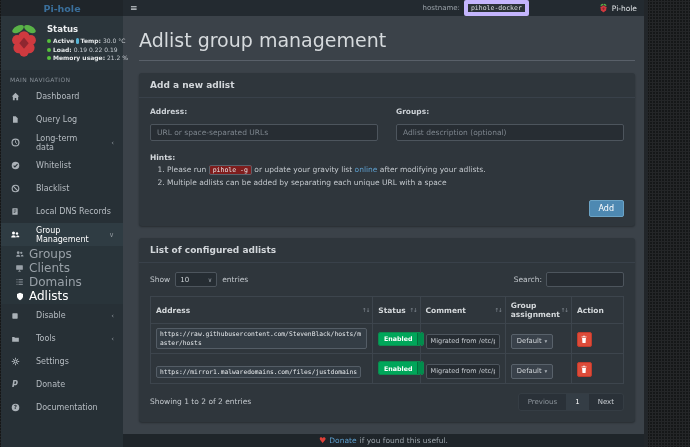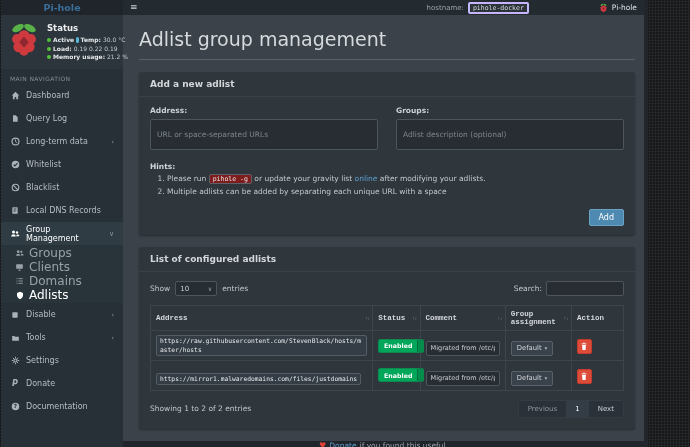--- a/index.html
+++ b/index.html
@@ -15,39 +15,39 @@
 
   
   .navbar { flex:0 0 15px; display:flex; }
   .brand { width:122px; flex:0 0 122px; background:#1f252a; color:#3a6f9b;
     font-weight:bold; font-size:9.5px; display:flex; align-items:center; justify-content:center; }
   .navbar-main { flex:1; background:#232a30; display:flex; align-items:center; padding:0 7px; }
   .hamburger { color:#cdd2d6; font-size:9px; cursor:pointer; line-height:1; }
   .nav-right { margin-left:auto; display:flex; align-items:center; gap:4px; }
   .hostname-label { font-size:7px; color:#9aa2a9; }
   .hostname-chip { font-family:"DejaVu Sans Mono","Liberation Mono",monospace; font-size:6.5px;
-    background:#2b3238; border:2px solid #c4b5fd; color:#d8dcdf; padding:0 3px; border-radius:2px; }
+    background:#2b3238; border:4px solid #c4b5fd; color:#d8dcdf; padding:0 3px; border-radius:2px; }
   .nav-gap { width:62px; }
   .brand-right { font-size:7.5px; color:#e0e4e7; }
 
   
   .row { flex:1; display:flex; min-height:0; }
 
   
   .sidebar { flex:0 0 122px; width:122px; background:#273036; color:#b9bfc5; }
   .status-panel { display:flex; gap:6px; padding:6px 7px 6px 6px; background:#2b353b; }
   .logo-wrap { flex:0 0 34px; }
   .status-title { font-size:8.5px; font-weight:bold; color:#eceef0; margin:2px 0 3px; }
   .status-line { font-size:6px; color:#c7ccd1; display:flex; align-items:center; gap:2px;
     line-height:8.5px; white-space:nowrap; }
   .dot { width:4px; height:4px; border-radius:50%; background:#56c03c; flex:0 0 4px; }
   .s-bold { font-weight:bold; color:#e4e7e9; }
   .thermo { display:inline-block; width:2.5px; height:6px; border-radius:2px; background:#58b6d8; }
   .nav-label { font-size:6px; color:#878f97; padding:6px 9px 2px; letter-spacing:.4px; }
-  .nav-item { height:23px; display:flex; align-items:center; gap:6px; padding:0 9px;
+  .nav-item { height:23px; display:flex; align-items:center; gap:16px; padding:0 9px;
     font-size:8px; color:#b6bcc2; cursor:pointer; }
   .nav-item .icon { width:10px; flex:0 0 10px; text-align:center; color:#aab1b7; display:flex;
     align-items:center; justify-content:center; }
   .chev { margin-left:auto; font-size:7px; color:#8d959c; }
   .nav-item.active-parent { background:#2f3c43; color:#fff; }
   .nav-item.active-parent .icon { color:#fff; }
   .submenu { background:#29343a; padding:1px 0; }
   .sub-item { height:14px; display:flex; align-items:center; gap:5px; padding:0 16px 0 14px;
     font-size:12px; color:#99a1a8; cursor:pointer; }
   .sub-item .icon { width:9px; flex:0 0 9px; text-align:center; display:flex; align-items:center; justify-content:center; }
@@ -57,21 +57,21 @@
   
   .content { flex:1; min-width:0; padding:0 9px 0 16px; display:flex; flex-direction:column; }
   .page-title { font-size:19px; font-weight:normal; color:#d6dadd; margin:13px 0 9px; }
   .title-rule { border:none; border-top:1px solid #596069; margin:0 0 12px; }
   .box { background:#2f363c; border-radius:3px; box-shadow:0 1px 2px rgba(0,0,0,.35); margin-bottom:12px; }
   .box-header { padding:7px 11px; font-size:9px; font-weight:bold; color:#d3d7db;
     border-bottom:1px solid #39414a; }
   .box-body { padding:9px 11px 2px; }
   .form-grid { display:grid; grid-template-columns:1fr 1fr; gap:0 18px; }
   .field-label { font-size:7.5px; font-weight:bold; color:#ccd1d6; margin-bottom:4px; }
-  .text-input { width:100%; height:31px; background:#272d33; border:1px solid #4d555d;
+  .text-input { width:100%; height:17px; background:#272d33; border:1px solid #4d555d;
     border-radius:2px; color:#c9ced3; font-size:7.5px; padding:0 6px; font-family:inherit; outline:none; }
   .text-input::placeholder { color:#7d858d; }
   .hints { margin-top:12px; font-size:7.5px; color:#c3c8cd; }
   .hints-title { font-weight:bold; margin-bottom:2px; color:#d3d7db; }
   .hints ol { margin-left:17px; line-height:11.5px; }
   .code-chip { font-family:"DejaVu Sans Mono","Liberation Mono",monospace; font-size:6.5px;
     background:#7f1d1d; border:1px solid #5a626b; border-radius:2px; padding:0 3px; color:#e4e7ea; }
   .link { color:#5d9fce; text-decoration:none; cursor:pointer; }
   .box-footer { padding:6px 11px 9px; text-align:right; }
   .btn-add { background:#4e89b2; border:1px solid #6ba3c5; color:#fff; font-size:8px;
@@ -80,21 +80,21 @@
   .toolbar { display:flex; align-items:center; font-size:7.5px; color:#c3c8cd; gap:5px; }
   .select { width:42px; height:15px; background:#262d33; border:1px solid #4d555d; border-radius:2px;
     display:flex; align-items:center; justify-content:space-between; font-size:7px; color:#cdd2d6;
     padding:0 4px; cursor:pointer; }
   .select .caret { font-size:6px; color:#9aa2a9; }
   .toolbar-right { margin-left:auto; display:flex; align-items:center; gap:4px; }
   .search-input { width:78px; height:15px; }
 
   table { width:100%; border-collapse:collapse; margin-top:9px; table-layout:fixed; }
   th,td { border:1px solid #3d454d; padding:4px 5px; vertical-align:middle; text-align:left; }
-  th { font-size:7.5px; color:#d5d9dc; position:relative; padding-right:24px;font-family:Liberation Mono, monospace; }
+  th { font-size:7.5px; color:#d5d9dc; position:relative; padding-right:24px; }
   .sort { position:absolute; right:3px; top:50%; transform:translateY(-50%); font-size:5.5px;
     color:#747c84; letter-spacing:-1px; cursor:pointer; }
   .addr-chip { display:inline-block; background:#343d45; border:1px solid #545d66; border-radius:2px;
     padding:1px 3px; font-family:"DejaVu Sans Mono","Liberation Mono",monospace; font-size:6.3px;
     color:#e6e9ec; word-break:break-all; line-height:8.5px; }
   .toggle { display:flex; width:46px; height:14px; border-radius:2px; overflow:hidden;
     border:1px solid #0c8a4e; cursor:pointer; }
   .toggle-on { flex:1; background:#00a65a; color:#fff; font-size:6.3px; font-weight:bold;
     display:flex; align-items:center; justify-content:center; }
   .toggle-handle { width:6px; background:#008d4c; border-left:1px solid #066d3d; }

